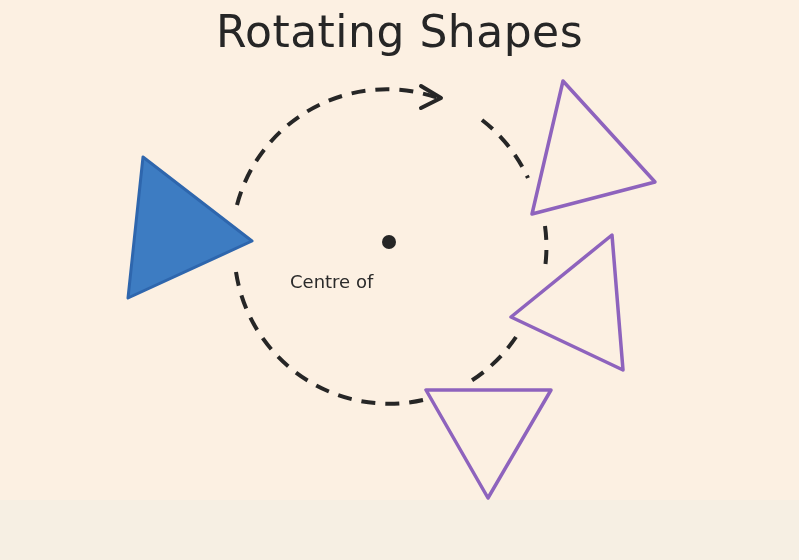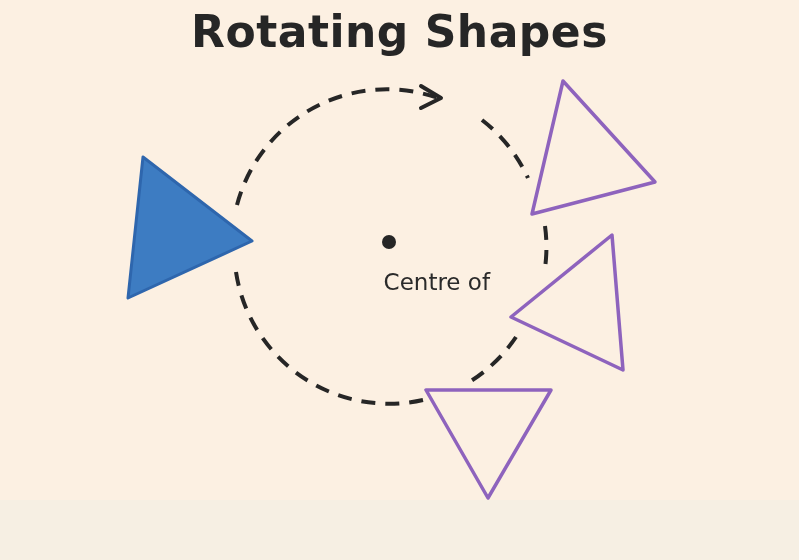--- a/index.html
+++ b/index.html
@@ -6,26 +6,26 @@
     body {
       width: 799px; height: 560px; overflow: hidden;
       background: #fcf0e2;
       font-family: "DejaVu Sans", sans-serif;
       position: relative;
     }
     .canvas { position: absolute; left: 0; top: 0; width: 799px; height: 500px; background: #fcf0e2; }
     .footer-band { position: absolute; left: 0; top: 500px; width: 799px; height: 60px; background: #f6efe3; }
     .title {
       position: absolute; left: 0; top: 6px; width: 799px; text-align: center;
-      font-size: 44px; font-weight: bold; color: #262626; letter-spacing: 0.5px;
+      font-size: 44px; font-weight: normal; color: #262626; letter-spacing: 0.5px;
     }
     svg.diagram { position: absolute; left: 0; top: 0; }
     .label {
-      position: absolute; left: 290px; top: 266px; width: 200px; text-align: right;
-      font-size: 23px; line-height: 32px; color: #2a2a2a;
+      position: absolute; left: 290px; top: 266px; width: 200px; text-align: left;
+      font-size: 18px; line-height: 32px; color: #2a2a2a;
     }
   </style>
 </head>
 <body>
 
 <div class="canvas"></div>
 <div class="footer-band"></div>
 
 <div class="title">Rotating Shapes</div>
 

